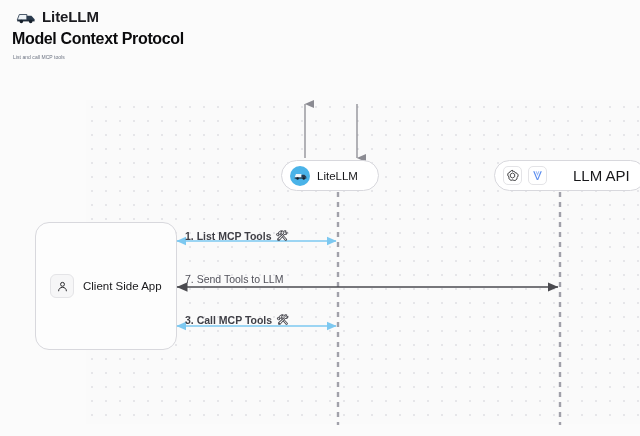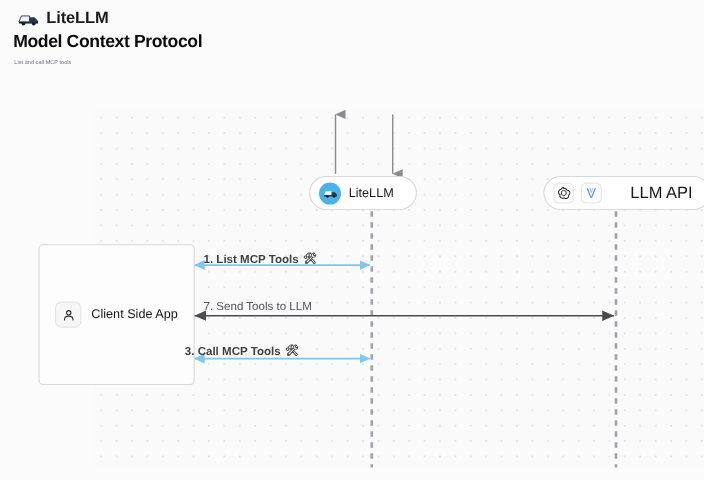--- a/index.html
+++ b/index.html
@@ -197,21 +197,21 @@
     align-items: center;
     justify-content: center;
     flex: none;
     box-sizing: border-box;
   }
 
   
   #node-client {
     left: 35px; top: 222px;
     width: 142px; height: 128px;
-    border-radius: 4px;
+    border-radius: 14px;
     background: #fdfdfd;
     display: flex;
     align-items: center;
     z-index: 22;
   }
   #node-client .client-inner {
     display: flex;
     align-items: center;
     gap: 9px;
     padding-left: 14px;
@@ -252,21 +252,21 @@
   .edge-label.muted {
     font-weight: 500;
     color: #52525b;
   }
   .tool-emoji {
     font-size: 10px;
     line-height: 1;
   }
   #edge-label-1 { left: 185px; top: 230px; text-align: right; }
   #edge-label-2 { left: 185px; top: 273px; }
-  #edge-label-3 { left: 168px; top: 314px; }
+  #edge-label-3 { left: 185px; top: 314px; }
 </style>
 </head>
 <body>
 
 <div id="canvas"></div>
 <div id="canvas-mask-left"></div>
 <div id="canvas-mask-bottom"></div>
 <div id="canvas-mask-top"></div>
 
 <svg id="edges">

